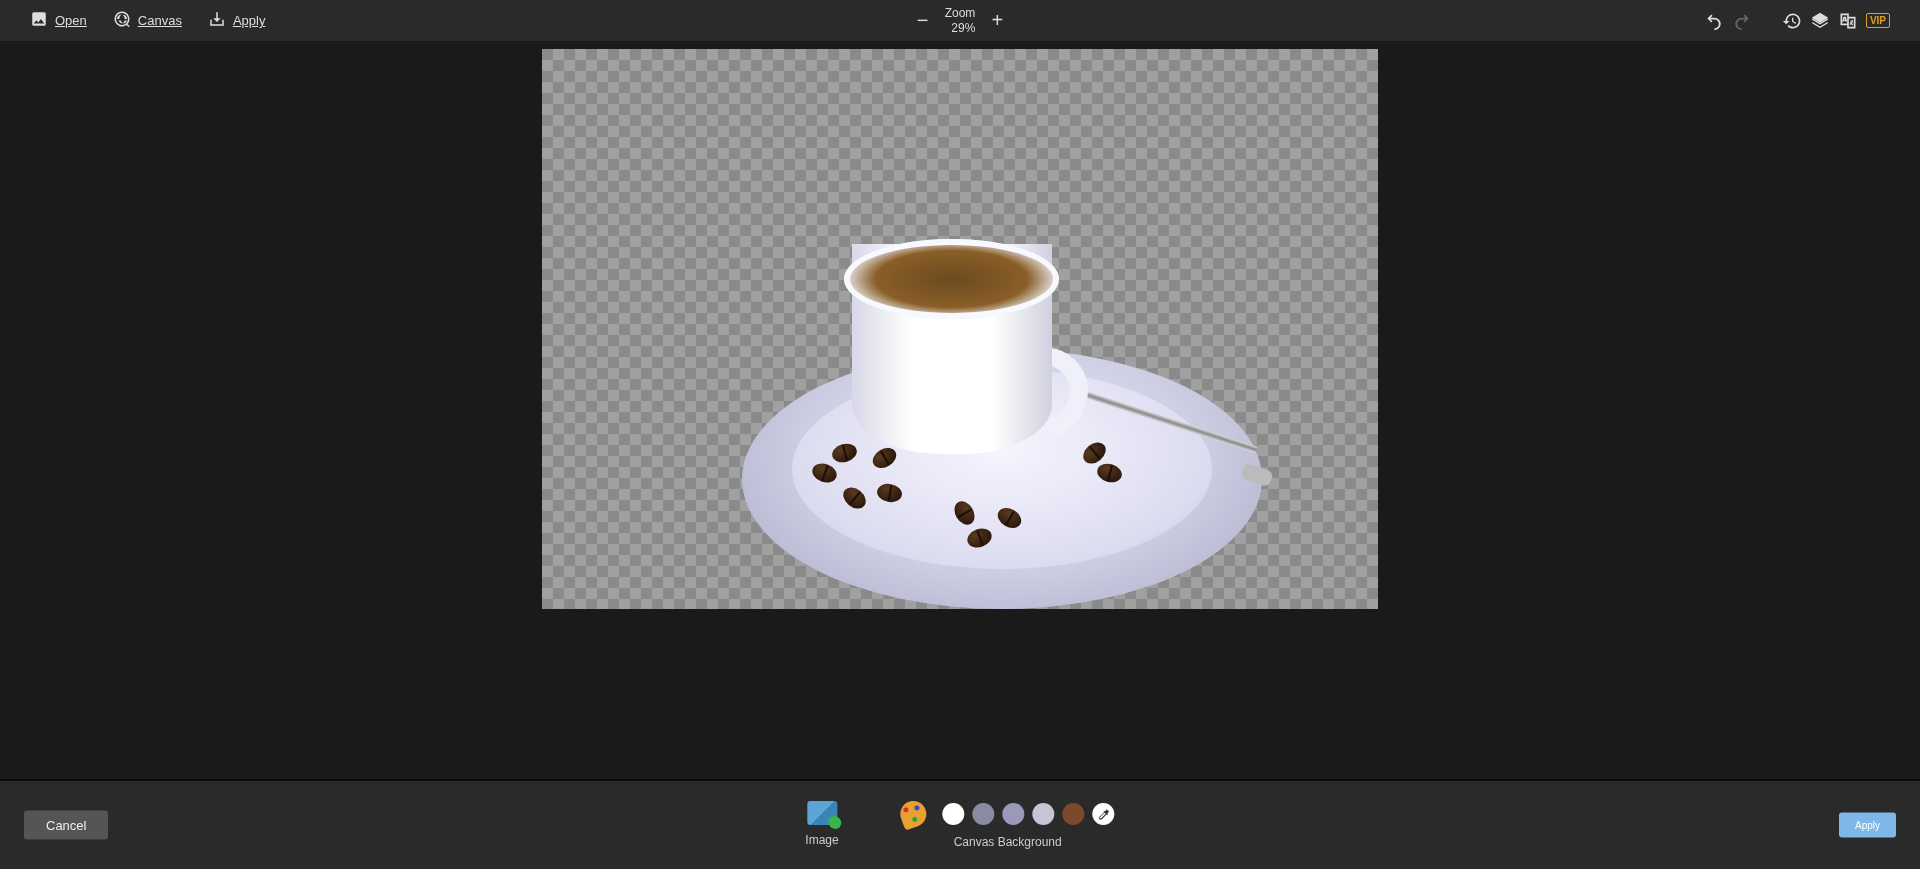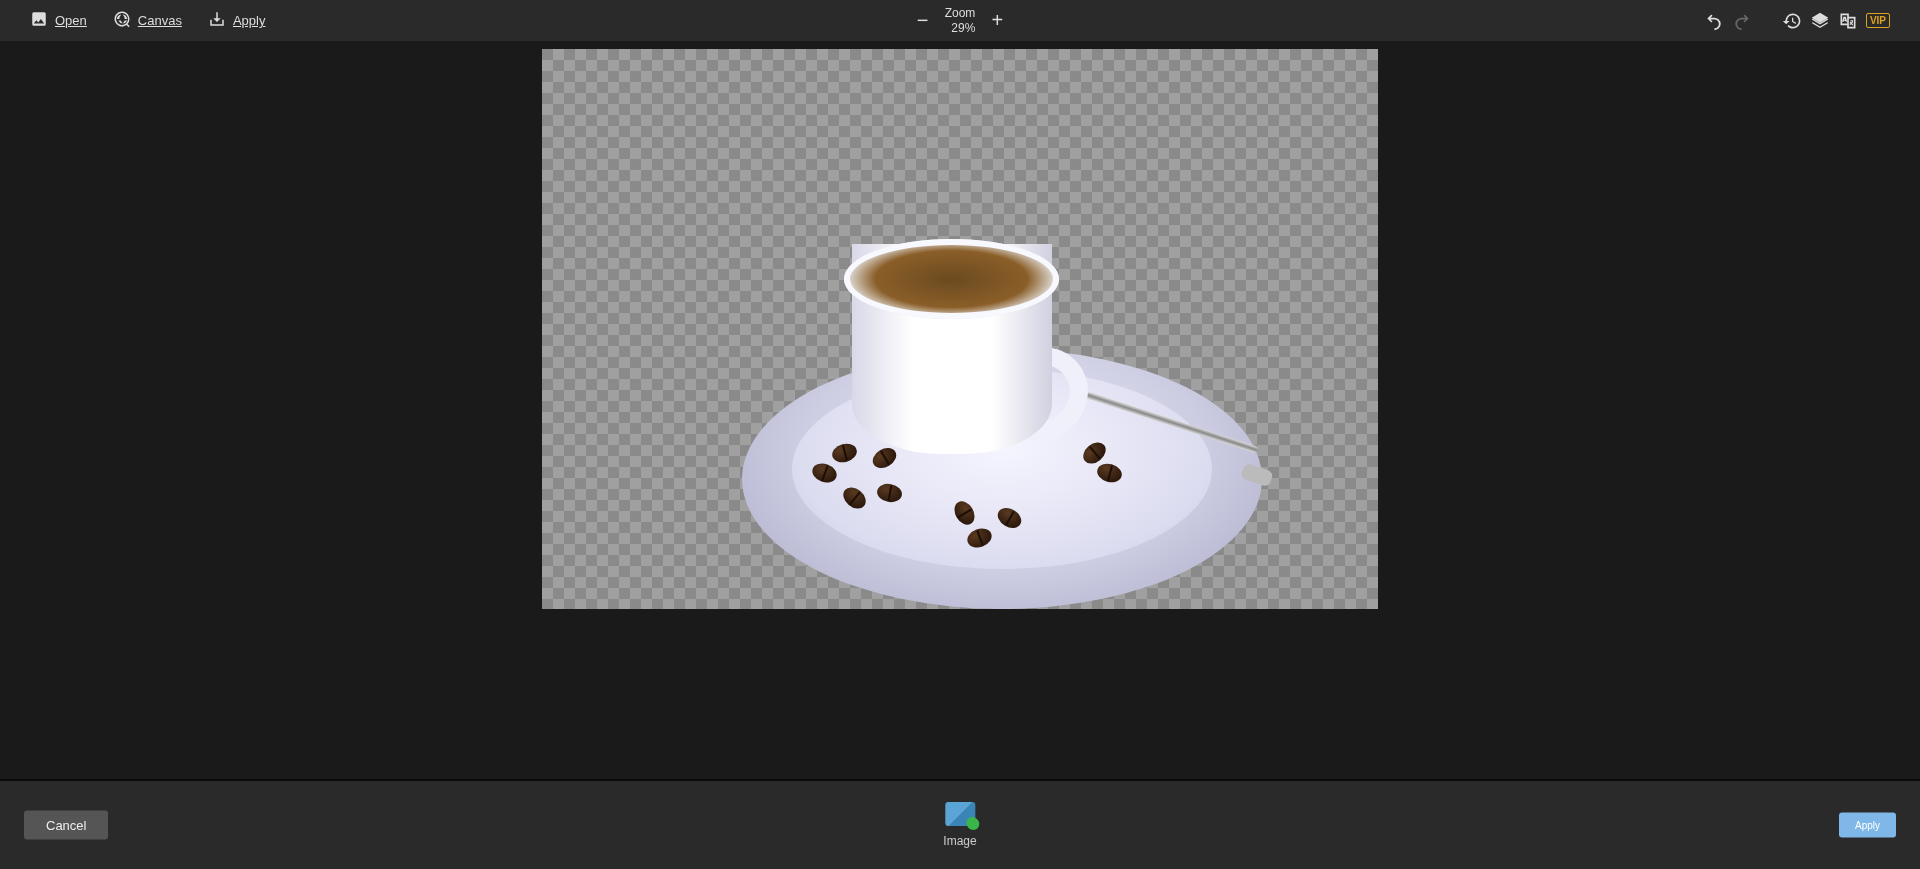--- a/index.html
+++ b/index.html
@@ -293,14 +293,36 @@
   <button class="apply-btn">Apply</button>
 
   <div class="center-controls">
     <div class="ctl-group">
       <div class="image-thumb">
         <div class="plus">+</div>
       </div>
       <div class="ctl-label">Image</div>
     </div>
 
+    <div class="ctl-group">
+      <div class="swatch-row">
+        <div class="palette-icon">
+          <div class="dot" style="background:#d03030;left:5px;top:4px"></div>
+          <div class="dot" style="background:#3050d0;right:5px;top:6px"></div>
+          <div class="dot" style="background:#30a040;left:10px;bottom:5px"></div>
+        </div>
+        <div id="swatches" style="display:flex;gap:8px;">
+            <div class="swatch" style="background: rgb(255, 255, 255);"></div>
+            <div class="swatch" style="background: rgb(138, 138, 162);"></div>
+            <div class="swatch" style="background: rgb(154, 154, 184);"></div>
+            <div class="swatch" style="background: rgb(197, 197, 213);"></div>
+            <div class="swatch" style="background: rgb(122, 74, 42);"></div>
+          </div>
+        <div class="swatch picker">
+          <svg width="13" height="13" viewBox="0 0 24 24">
+              <path fill="#333" d="M20.7 5.6 18.4 3.3a1 1 0 0 0-1.4 0l-3 3-1.3-1.3-1.4 1.4 1.3 1.3-9 9V21h4.3l9-9 1.3 1.3 1.4-1.4-1.3-1.3 3-3a1 1 0 0 0 0-1.4zM7.1 19H5v-2.1l8.3-8.3 2.1 2.1L7.1 19z"></path>
+            </svg>
+        </div>
+      </div>
+      <div class="ctl-label">Canvas Background</div>
+    </div>
   </div>
 </div>
 
 </body></html>

